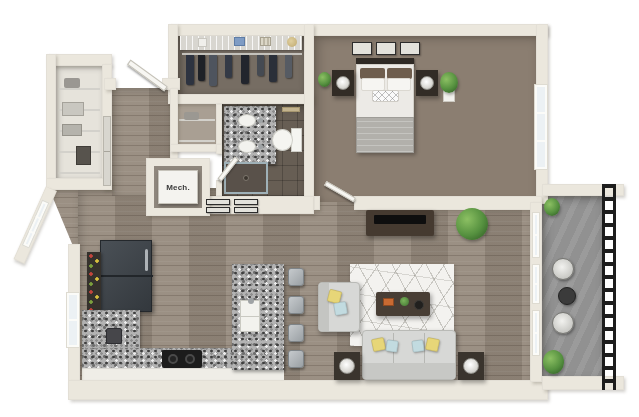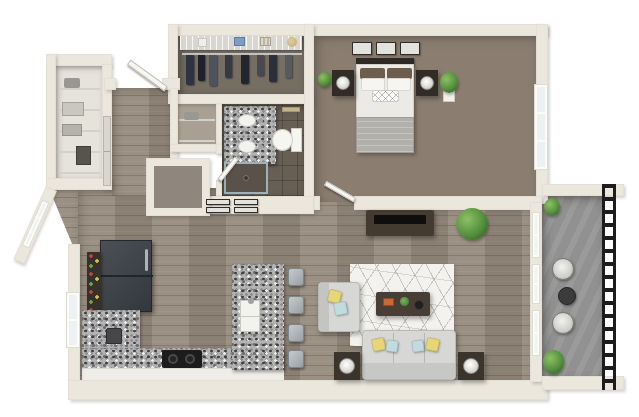--- a/index.html
+++ b/index.html
@@ -163,20 +163,23 @@
   <div class="a z4" style="left:258px;top:144px;width:5px;height:5px;border-radius:50%;background:#9fa3a5;"></div>
   <div class="a toilet-part" style="left:291px;top:128px;width:11px;height:24px;"></div>
   <div class="a toilet-part" style="left:272px;top:129px;width:21px;height:22px;border-radius:50%;"></div>
   <div class="a z4" style="left:282px;top:107px;width:18px;height:5px;background:var(--towel-tan);border:1px solid #a6966f;"></div>
   <div class="a z2" style="left:224px;top:162px;width:44px;height:32px;background:#59514a;box-shadow:inset 0 0 0 2px rgba(176,201,211,.8);">
     <div class="a" style="left:19px;top:13px;width:6px;height:6px;border-radius:50%;background:#3c362f;border:1px solid #7d766d;"></div>
   </div>
 
   <div class="a wall" style="left:146px;top:158px;width:64px;height:58px;">
     <div class="a" style="left:8px;top:8px;width:48px;height:42px;background:#8f877d;"></div>
+    <div class="a mech-unit" style="left:12px;top:12px;width:40px;height:34px;line-height:34px;">
+      <span>Mech.</span>
+    </div>
   </div>
 
   <div class="a frame" style="left:206px;top:199px;width:24px;height:6px;"></div>
   <div class="a frame" style="left:234px;top:199px;width:24px;height:6px;"></div>
   <div class="a frame" style="left:206px;top:207px;width:24px;height:6px;"></div>
   <div class="a frame" style="left:234px;top:207px;width:24px;height:6px;"></div>
 
   <div class="a z2" style="left:100px;top:240px;width:52px;height:72px;background:linear-gradient(135deg,#4a5056,#33383d);border:1px solid #24282c;box-shadow:2px 2px 4px rgba(0,0,0,.4);">
     <div class="a" style="left:0;top:34px;width:52px;height:2px;background:#22262a;"></div>
     <div class="a" style="left:44px;top:8px;width:3px;height:22px;background:#aeb3b7;border-radius:2px;"></div>

